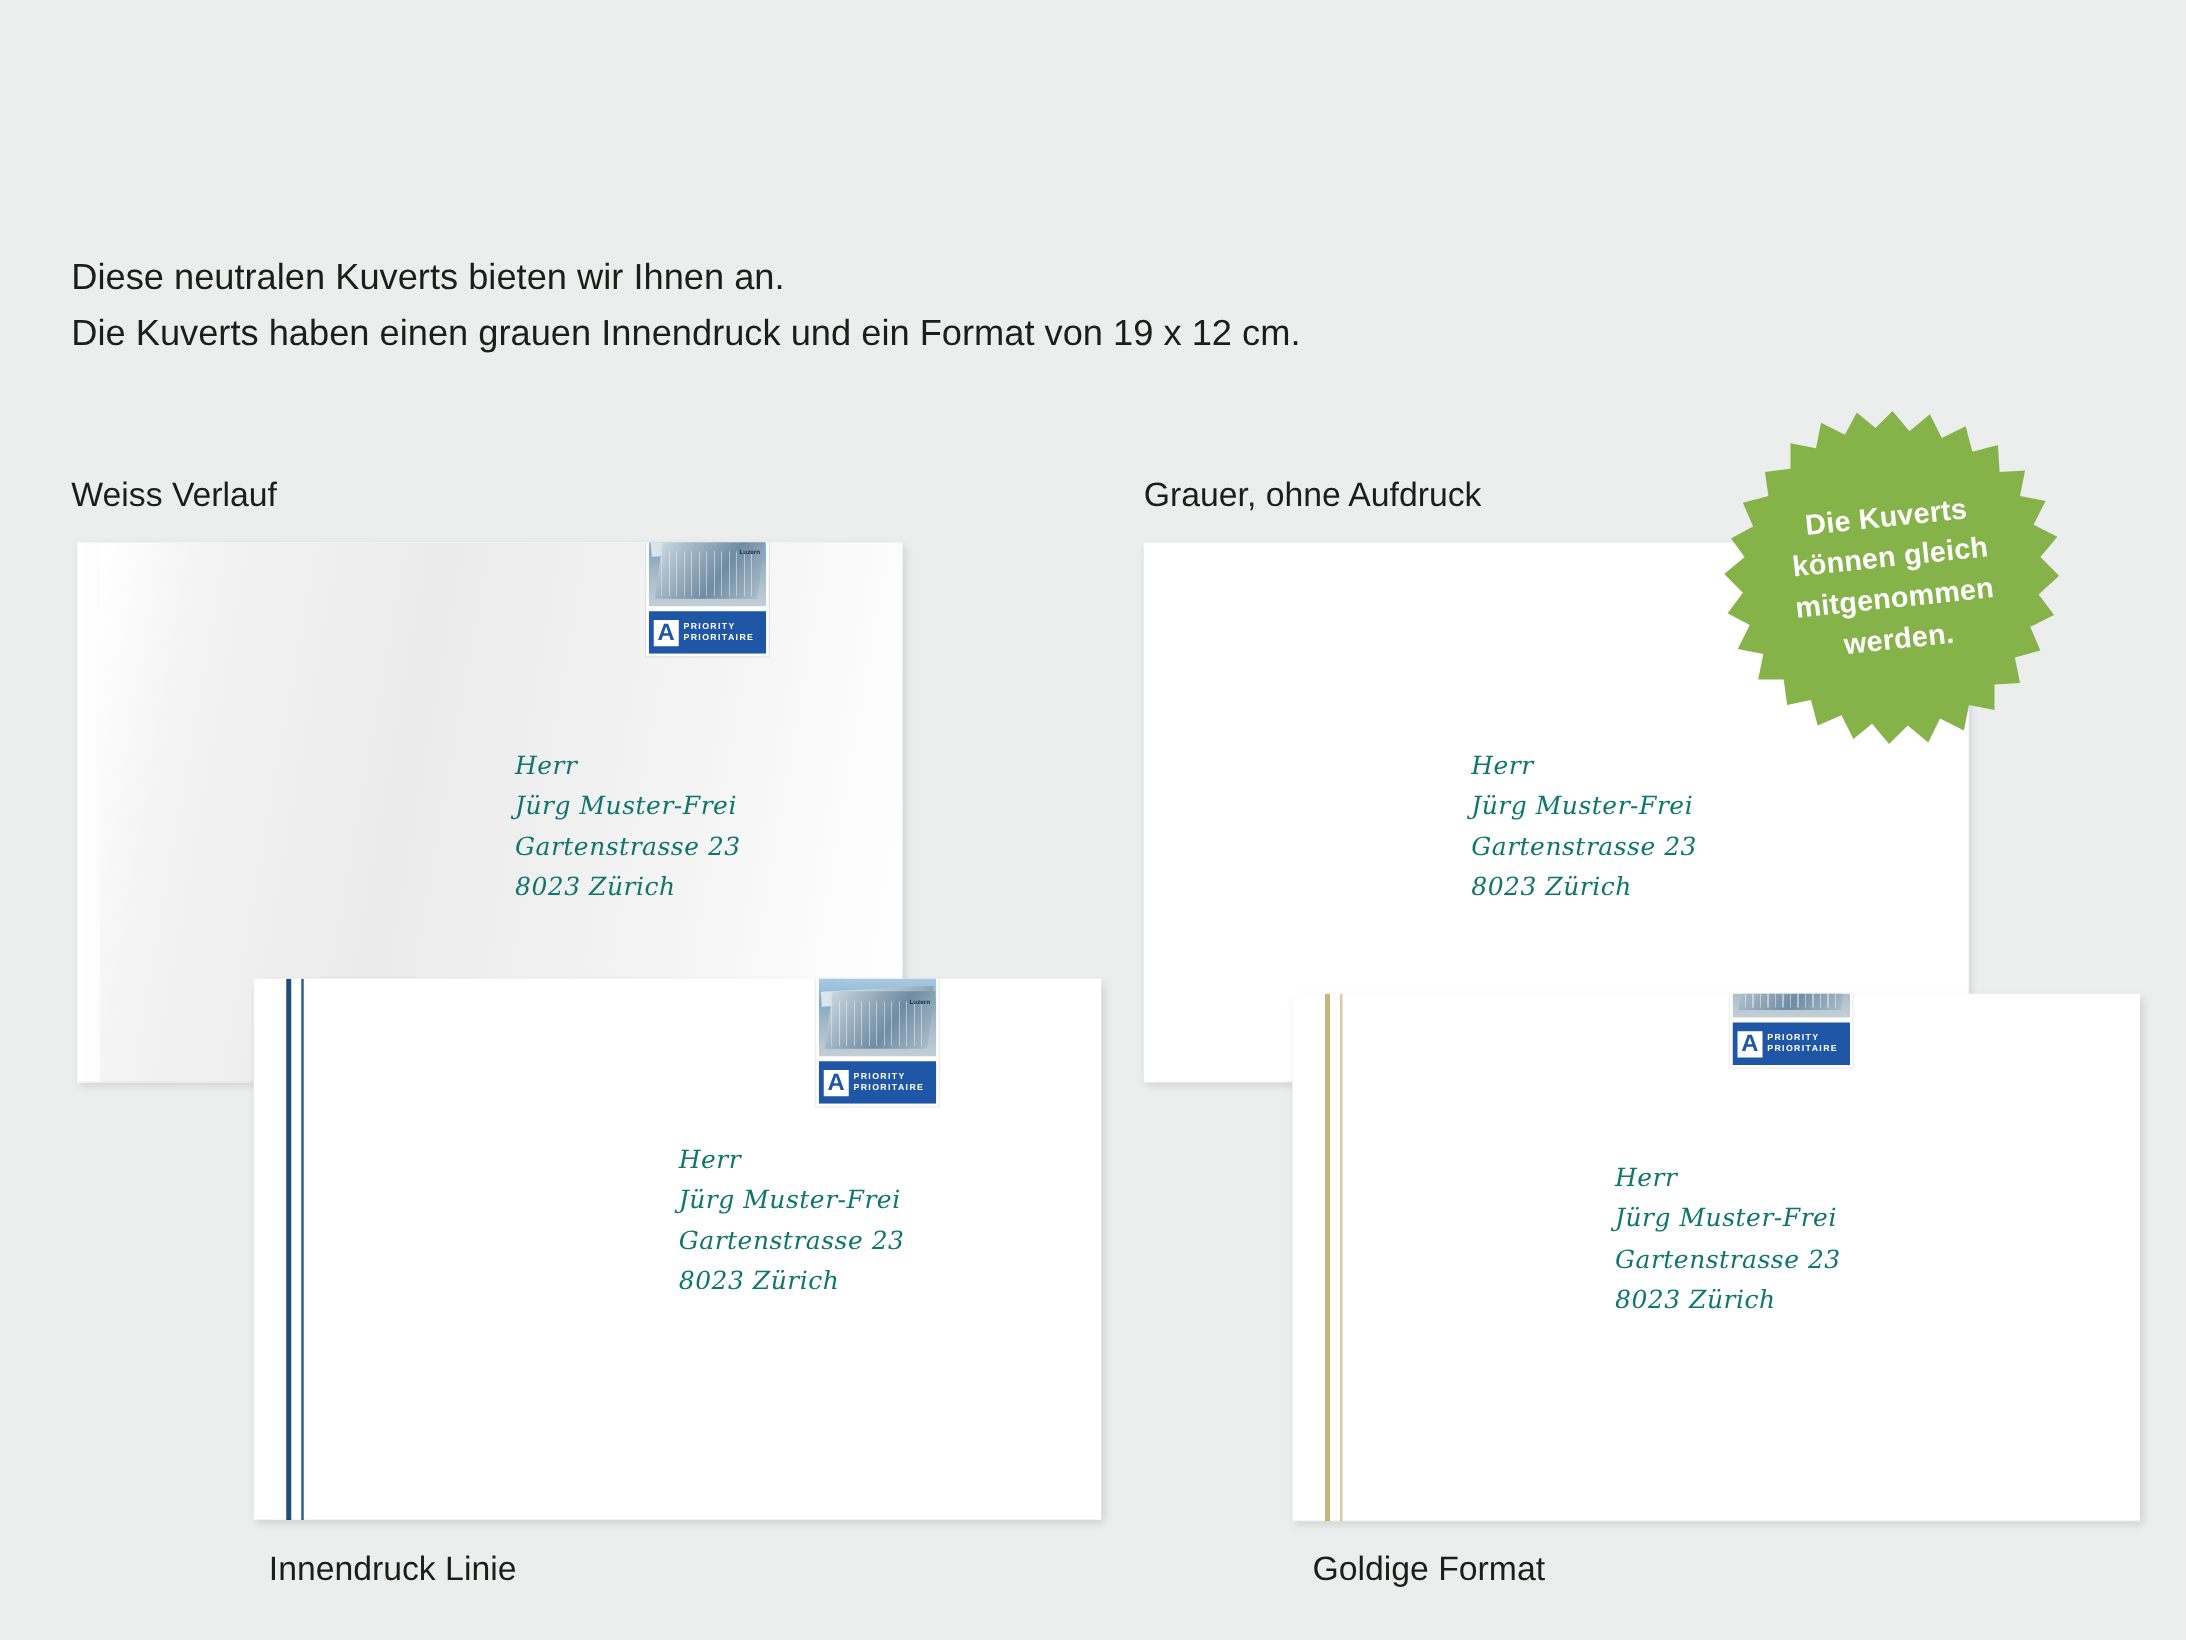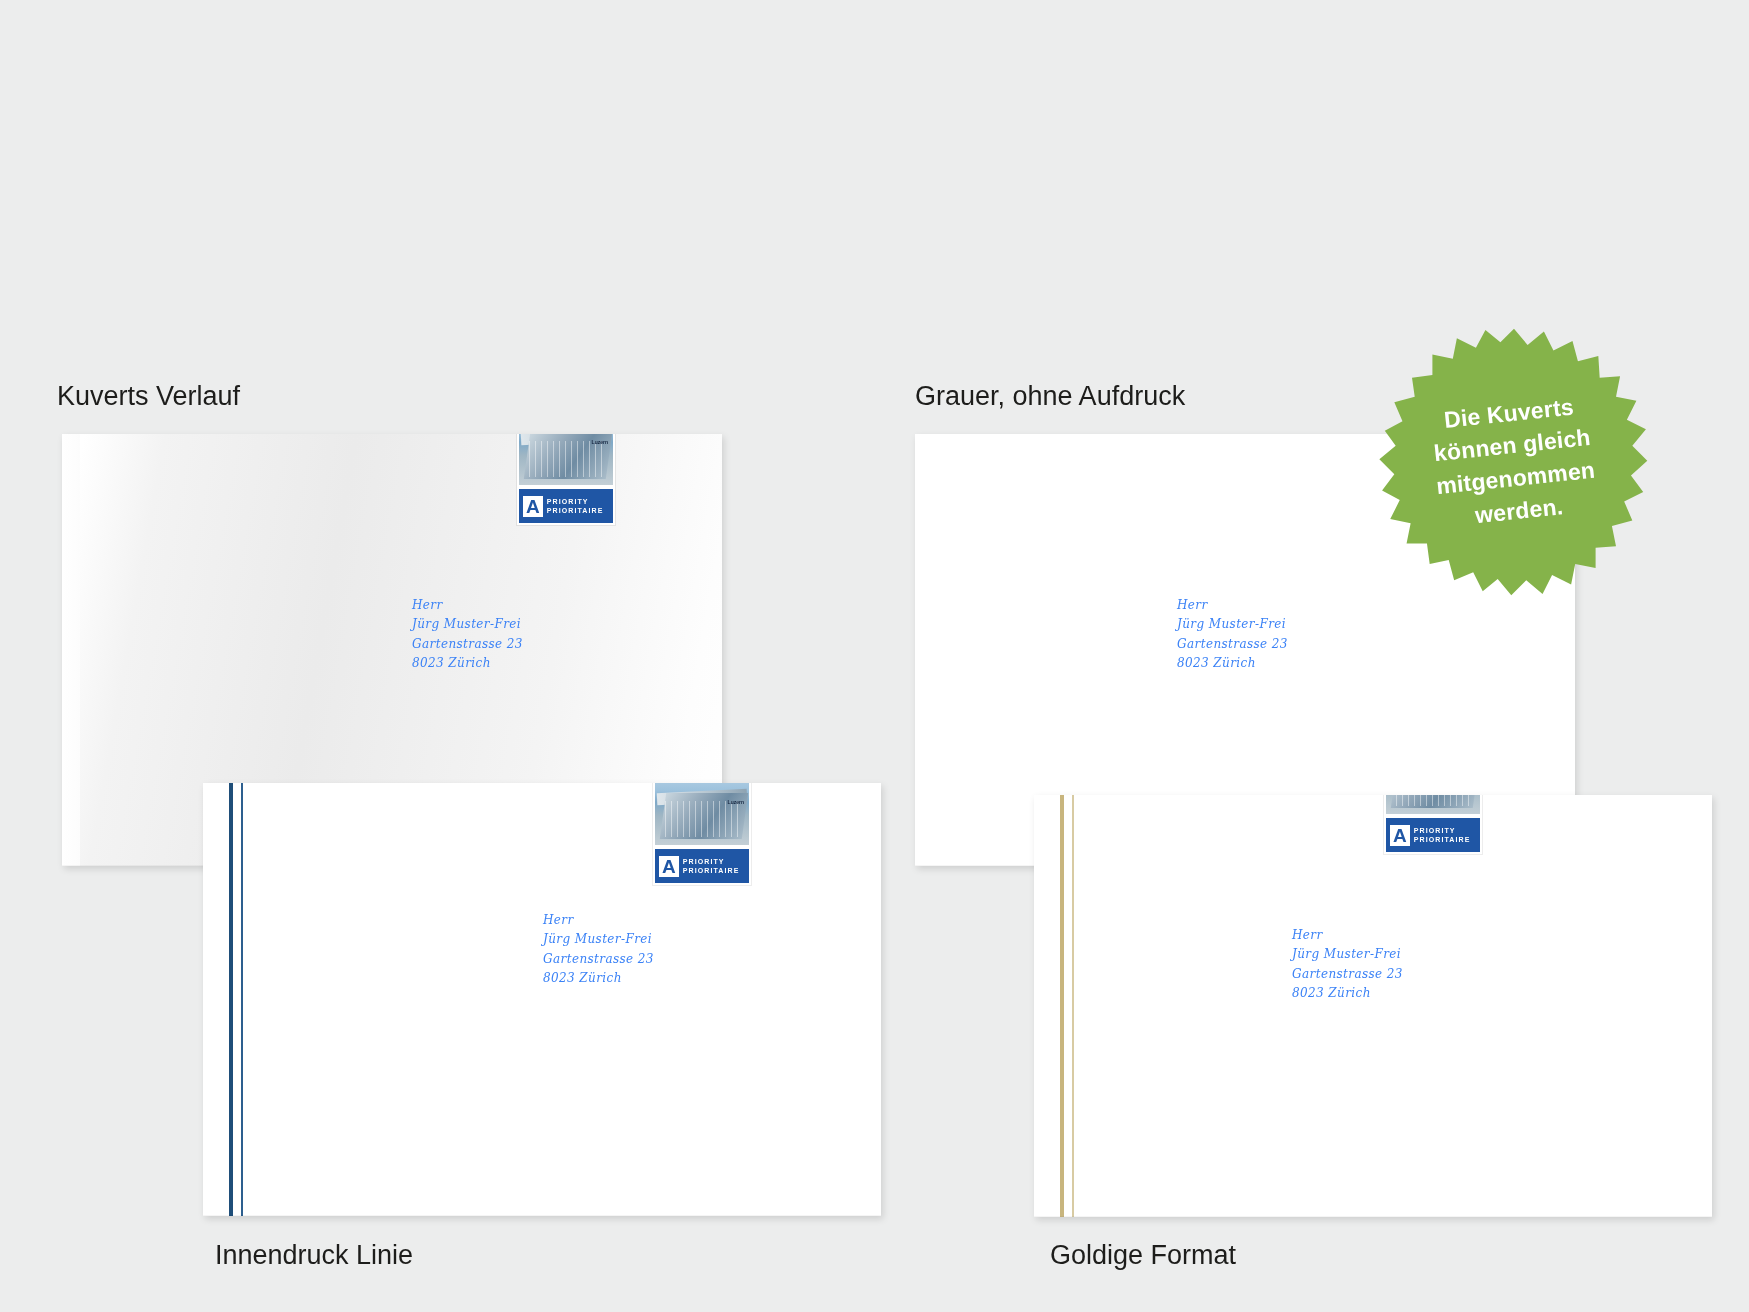--- a/index.html
+++ b/index.html
@@ -102,23 +102,23 @@
     left: 0; right: 0; bottom: 0;
     height: 1px;
     background: rgba(0,0,0,0.04);
   }
 
   
   .address {
     position: absolute;
     font-family: "DejaVu Serif", serif;
     font-style: italic;
-    font-size: 12px;
+    font-size: 20px;
     line-height: 1.62;
-    color: #3b82f6;
+    color: #0f766e;
     letter-spacing: 0.4px;
   }
   .address .ln { white-space: nowrap; }
 
   .addr-gray  { left: 350px; top: 162px; }
   .addr-white { left: 262px; top: 162px; }
   .addr-blue  { left: 340px; top: 128px; }
   .addr-gold  { left: 258px; top: 131px; }
 
   
@@ -237,22 +237,26 @@
     transform: rotate(-6deg);
     letter-spacing: 0.2px;
   }
 </style>
 </head>
 <body>
 
 <div class="page">
 
 
-
-  <div class="caption cap-gray">Kuverts Verlauf</div>
+  <div class="intro">
+    <div>Diese neutralen Kuverts bieten wir Ihnen an.</div>
+    <div>Die Kuverts haben einen grauen Innendruck und ein Format von 19 x 12 cm.</div>
+  </div>
+
+  <div class="caption cap-gray">Weiss Verlauf</div>
   <div class="caption cap-white">Grauer, ohne Aufdruck</div>
   <div class="caption cap-blue">Innendruck Linie</div>
   <div class="caption cap-gold">Goldige Format</div>
 
   <div class="env env-gray">
     <div class="grad-print"></div>
     <div class="flap"></div>
 
     <div class="stamp stamp-gray">
       <div class="stamp-inner">

